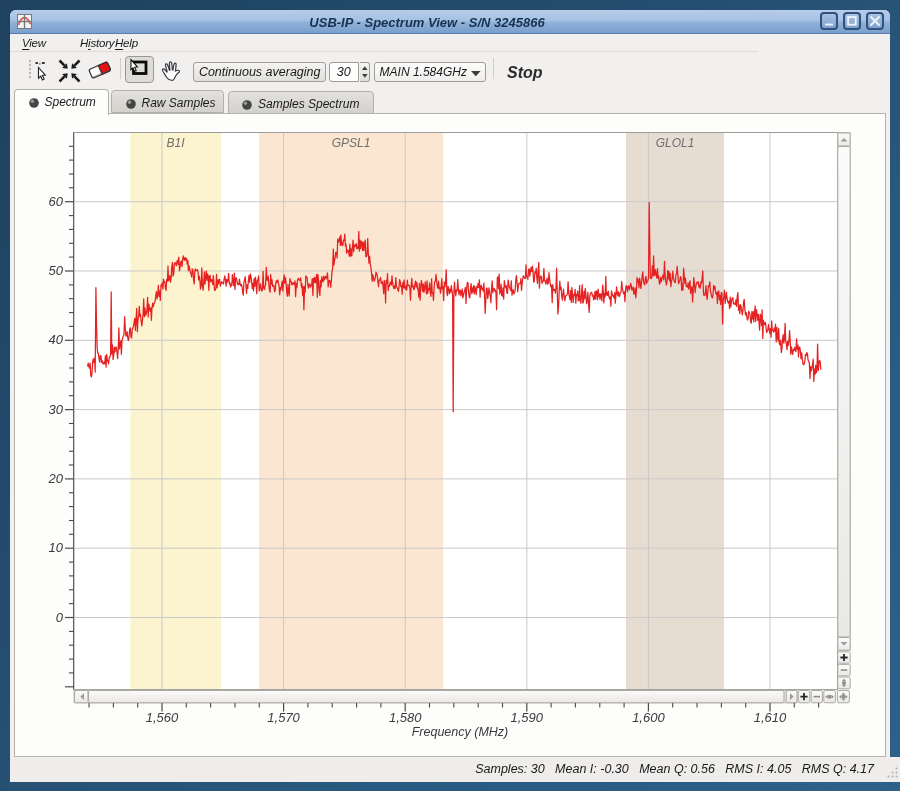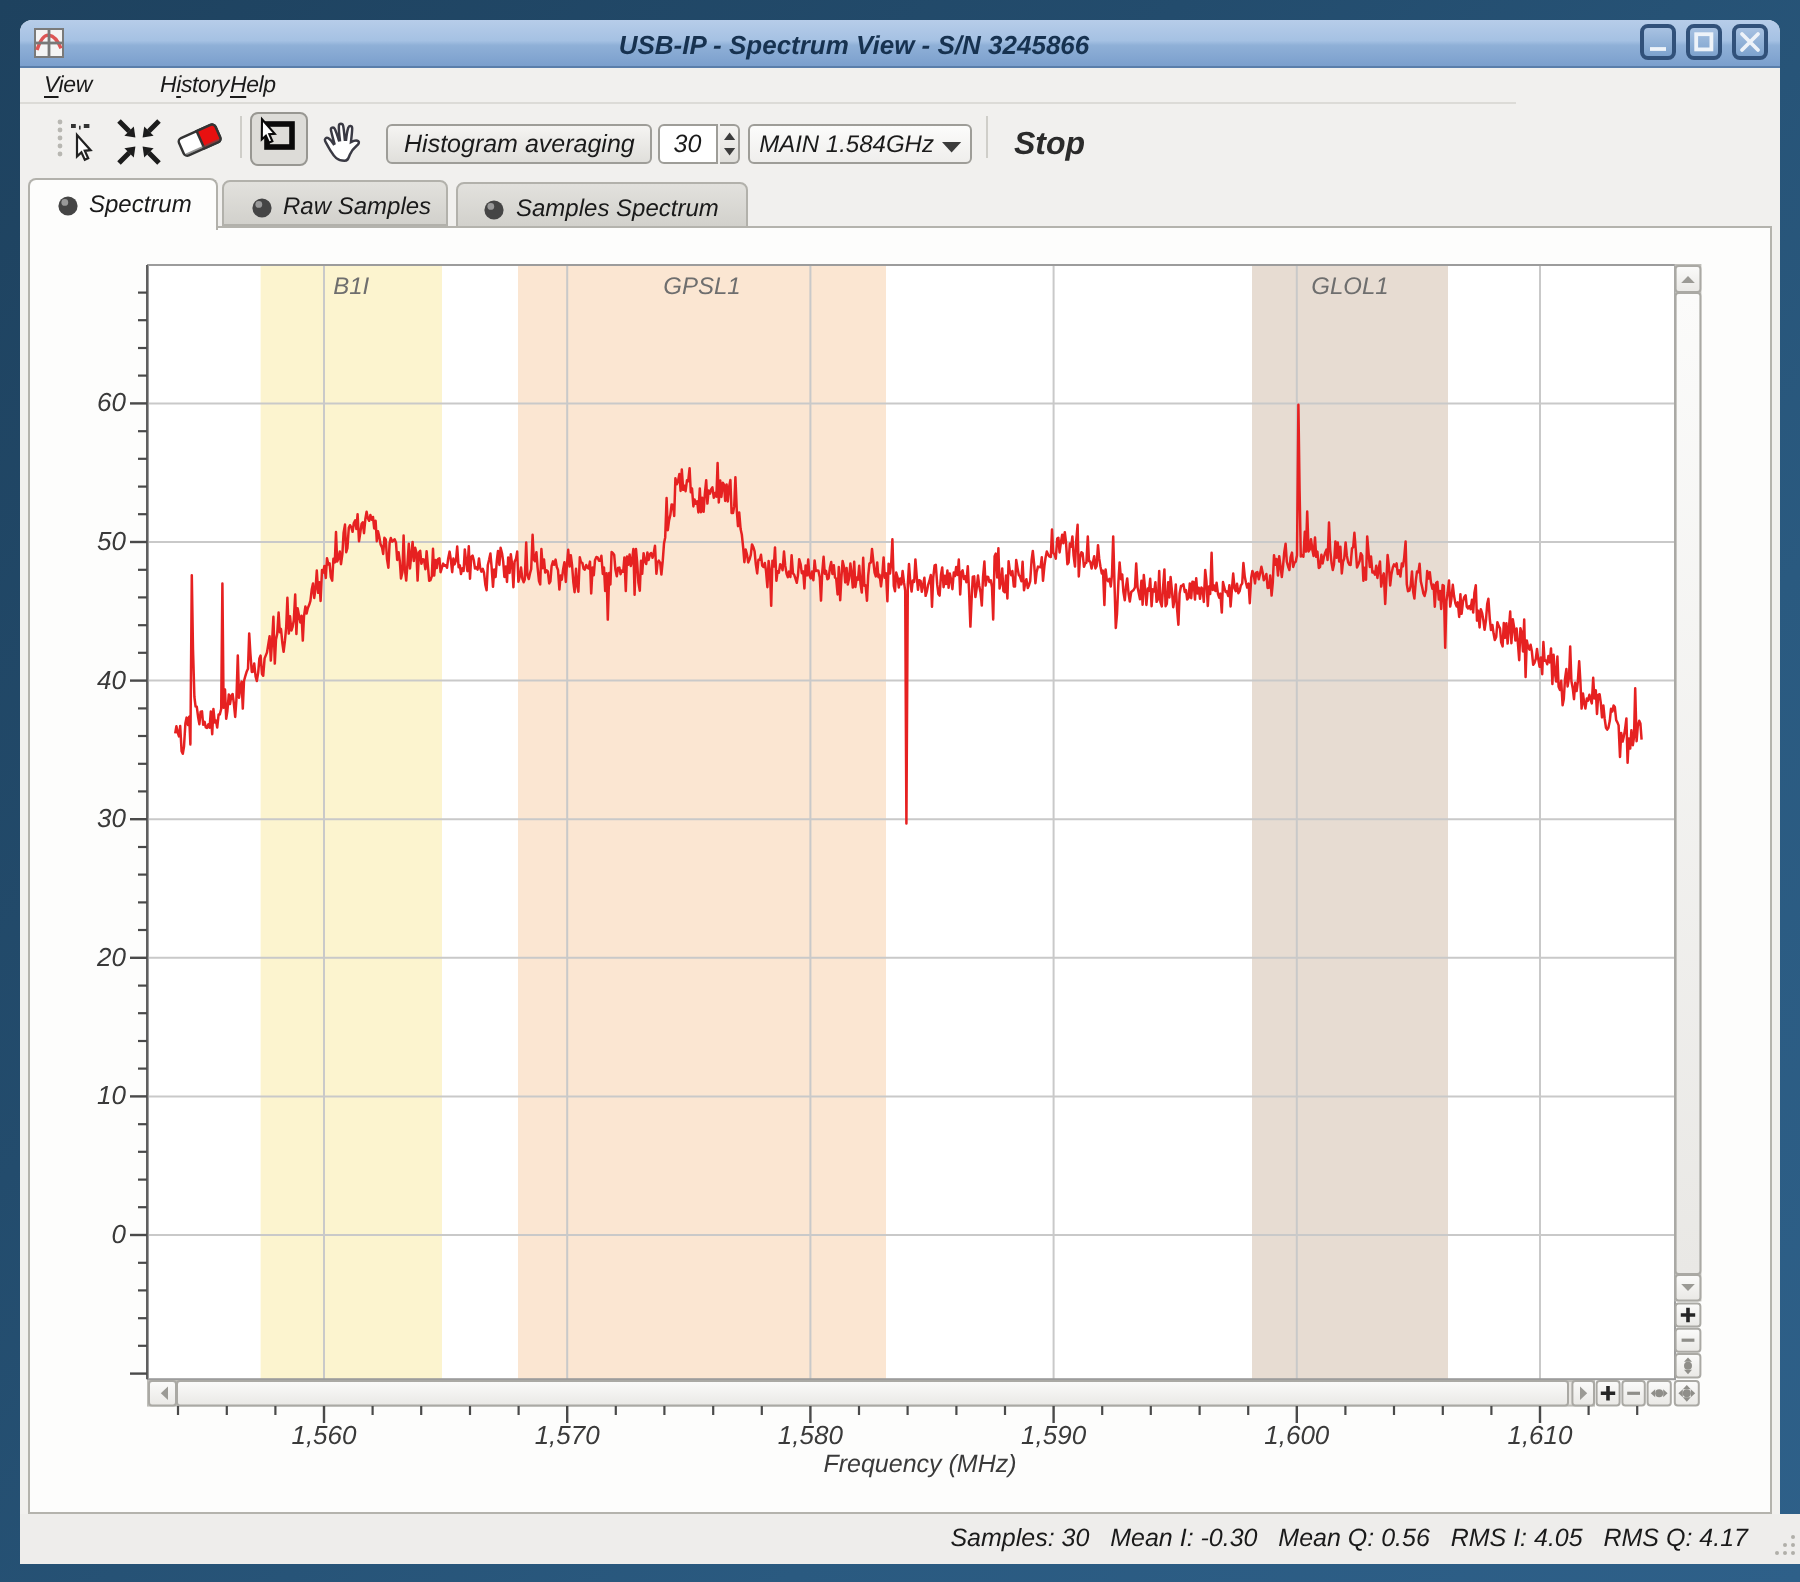--- a/index.html
+++ b/index.html
@@ -116,21 +116,21 @@
       </g>
     </svg>
     <div id="frameBtn">
       <svg width="28" height="25">
         <rect x="7.5" y="5" width="12.5" height="11.5" fill="none" stroke="#0a0a0a" stroke-width="2.8"></rect>
         <path d="M5 2.6 l6.4 7.3 -2.75 0.22 1.55 3.5 -1.7 0.75 -1.55 -3.5 -2.05 1.85 Z" fill="#fff" stroke="#0a0a0a" stroke-width="1.05"></path>
       </svg>
     </div>
     <div class="tsep" style="left:109.8px;"></div>
     <div class="tsep" style="left:483px;"></div>
-    <div class="tbtn" id="btn-avg">Histogram averaging</div>
+    <div class="tbtn" id="btn-avg">Continuous averaging</div>
     <div class="tbtn" id="spinfield">30</div>
     <div class="tbtn" id="spinbtns">
       <svg width="10" height="18" style="position:absolute;left:0;top:0;">
         <path d="M4.8 3.2 L7.6 7 H2 Z" fill="#3c3c3c"></path>
         <path d="M4.8 14.8 L7.6 11 H2 Z" fill="#3c3c3c"></path>
       </svg>
     </div>
     <div class="tbtn" id="combo">
         <span>MAIN 1.584GHz</span>
       <svg width="12" height="7" style="position:absolute;right:3px;top:7px;">

